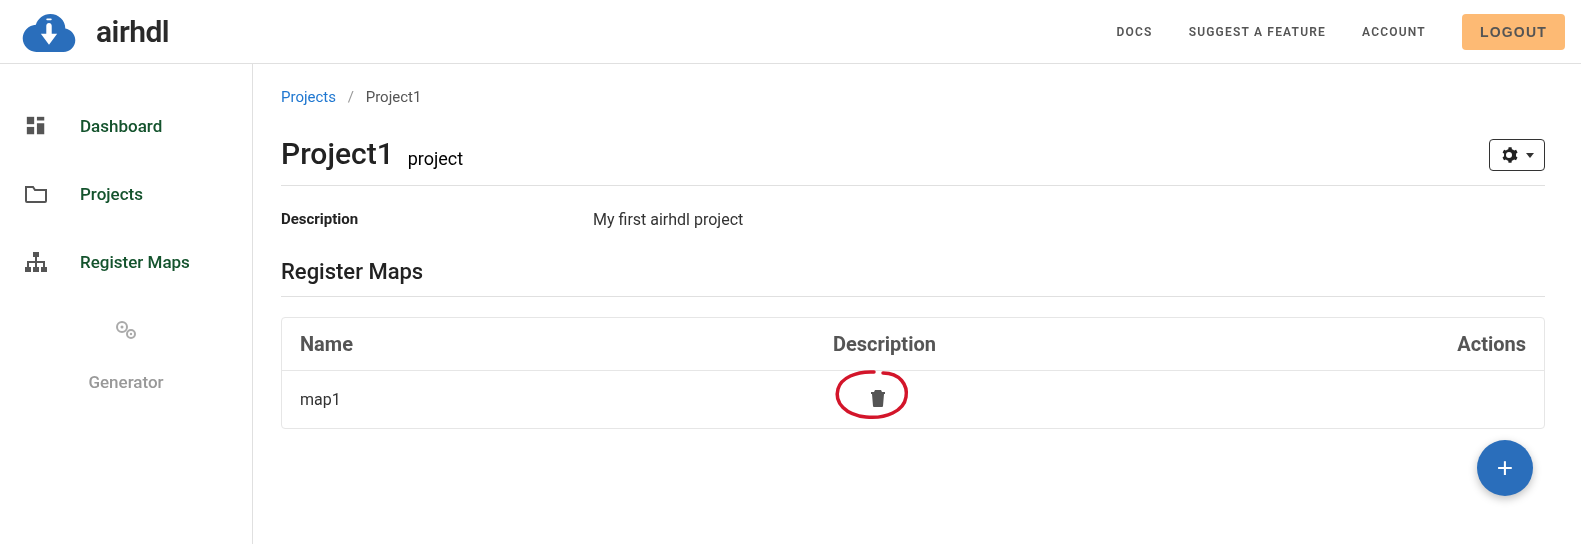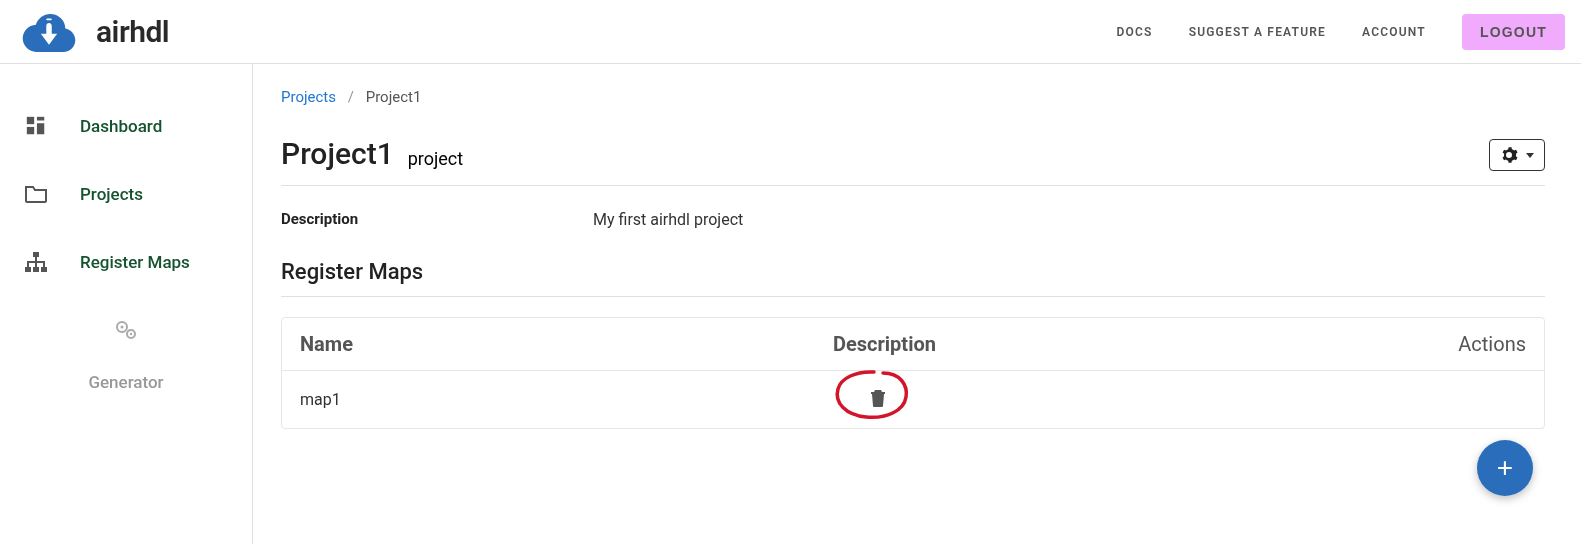--- a/index.html
+++ b/index.html
@@ -45,21 +45,21 @@
     }
     .top-nav a {
       font-size: 12px;
       font-weight: 600;
       letter-spacing: 1.2px;
       color: #555;
       text-decoration: none;
       cursor: pointer;
     }
     .logout-btn {
-      background: #f0abfc;
+      background: #fdba74;
       border-radius: 4px;
       padding: 10px 18px;
       font-size: 14px;
       font-weight: 600;
       letter-spacing: 1.2px;
       color: #555;
       border: none;
       cursor: pointer;
     }
     
@@ -183,21 +183,21 @@
       font-size: 20px;
       border-bottom: 1px solid #e6e6e6;
       gap: 33px;
     }
     .rm-body .rm-row {
       font-size: 16px;
       color: #333;
     }
     .col-name { width: 500px; }
     .col-desc { flex: 1; }
-    .col-actions { width: 90px; text-align: right; color: #555; font-weight: 400; }
+    .col-actions { width: 90px; text-align: right; color: #555; font-weight: 700; }
     .rm-body .col-actions { font-weight: 400; }
     .trash-btn {
       margin-left: auto;
       color: #555;
       cursor: pointer;
       background: none;
       border: none;
       padding: 4px;
     }
     

